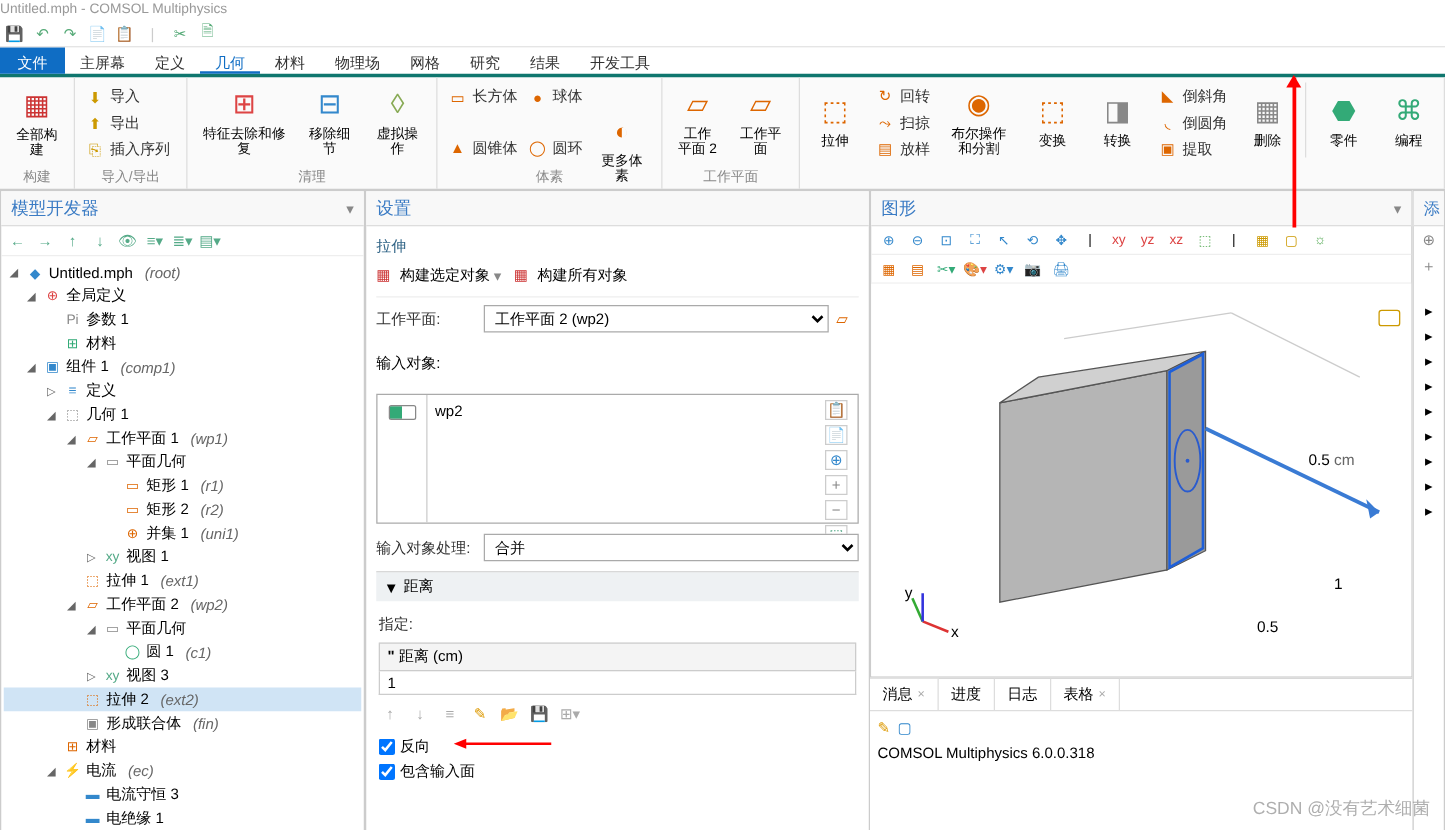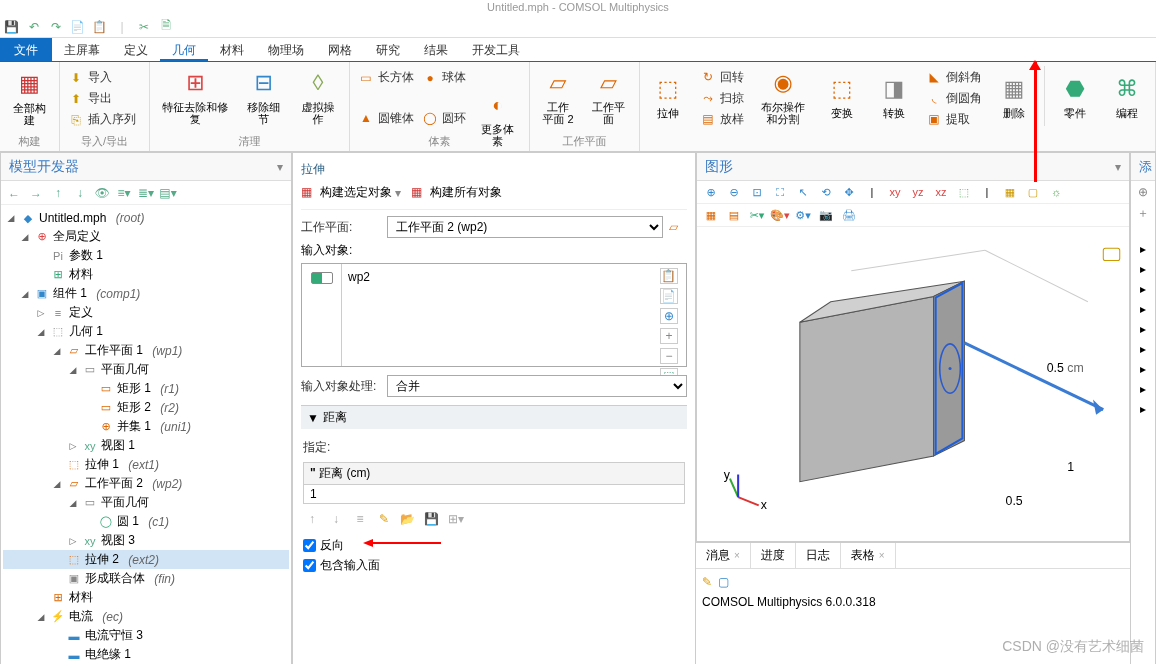--- a/index.html
+++ b/index.html
@@ -1,23 +1,23 @@
 <!DOCTYPE html>
 <html><head>
 <meta charset="utf-8">
 <style>
 * { box-sizing: border-box; margin: 0; padding: 0; font-family: "Microsoft YaHei", "Segoe UI", sans-serif; font-size: 12px; }
 body { width: 1156px; height: 664px; overflow: hidden; background: #f0f0f0; }
 
 
-.titlebar { height: 16px; background: #fff; text-align: center; color: #999; font-size: 11px; padding-top: 1px; }
+.titlebar { height: 16px; background: #fff; color: #999; font-size: 11px; padding-top: 1px; }
 .qat { height: 22px; background: #fff; border-bottom: 1px solid #ddd; display: flex; align-items: center; padding-left: 4px; gap: 6px; }
 .qat span { width: 16px; height: 16px; display: inline-flex; align-items: center; justify-content: center; color: #5a7; }
 
-.tabbar { height: 24px; background: #fff; display: flex; border-bottom: 1px solid #0f766e; }
+.tabbar { height: 24px; background: #fff; display: flex; border-bottom: 3px solid #0f766e; }
 .tabbar .file { background: #0f6dc4; color: #fff; padding: 4px 14px; }
 .tabbar .tab { padding: 4px 12px; color: #333; cursor: pointer; }
 .tabbar .tab.active { color: #0f6dc4; border-bottom: 2px solid #0f6dc4; }
 
 .ribbon { height: 90px; background: #fafafa; border-bottom: 1px solid #ccc; display: flex; }
 .rgroup { border-right: 1px solid #ddd; padding: 2px 6px; position: relative; display: flex; flex-direction: column; }
 .rgroup .lbl { position: absolute; bottom: 2px; left: 0; right: 0; text-align: center; color: #888; font-size: 11px; }
 .rcol { display: flex; flex-direction: column; gap: 2px; padding-top: 4px; }
 .rrow { display: flex; gap: 4px; align-items: center; }
 .rbtn { display: flex; align-items: center; gap: 4px; padding: 1px 2px; color: #333; white-space: nowrap; cursor: pointer; }
@@ -361,39 +361,42 @@
         </div>
       <div class="tn ind3">
           <span class="exp"></span>
           <span class="ic" style="color:#38c">▬</span>
           <span>电绝缘 1</span>
         </div>
     </div>
   </div>
 
   <div class="panel" style="width:404px;position:relative">
+    <div class="panel-hdr">
+        <h3>设置</h3>
+      </div>
     <div class="settings">
       <div class="sec-title">拉伸</div>
       <div class="actbar">
         <div class="actbtn">
             <span class="ic" style="color:#c33">▦</span>
             <span>构建选定对象</span>
             <span style="color:#888">▾</span>
           </div>
         <div class="actbtn">
             <span class="ic" style="color:#c33">▦</span>
             <span>构建所有对象</span>
           </div>
       </div>
       <div class="field">
         <label>工作平面:</label>
         <select><option>工作平面 2 (wp2)</option></select>
         <span style="width:18px;color:#d60">▱</span>
       </div>
-      <div style="margin:4px 0"><label>输入对象:</label></div>
+      <div style="margin:16px 0"><label>输入对象:</label></div>
       <div class="listbox">
         <div class="swatch">
             <span style="background:linear-gradient(90deg,#3a7 50%,#fff 50%);border:1px solid #888;width:22px;height:12px;border-radius:2px"></span>
           </div>
         <div class="items">
             <div>wp2</div>
           </div>
         <div class="side">
           <span style="color:#c90">📋</span>
           <span style="color:#c90">📄</span>

